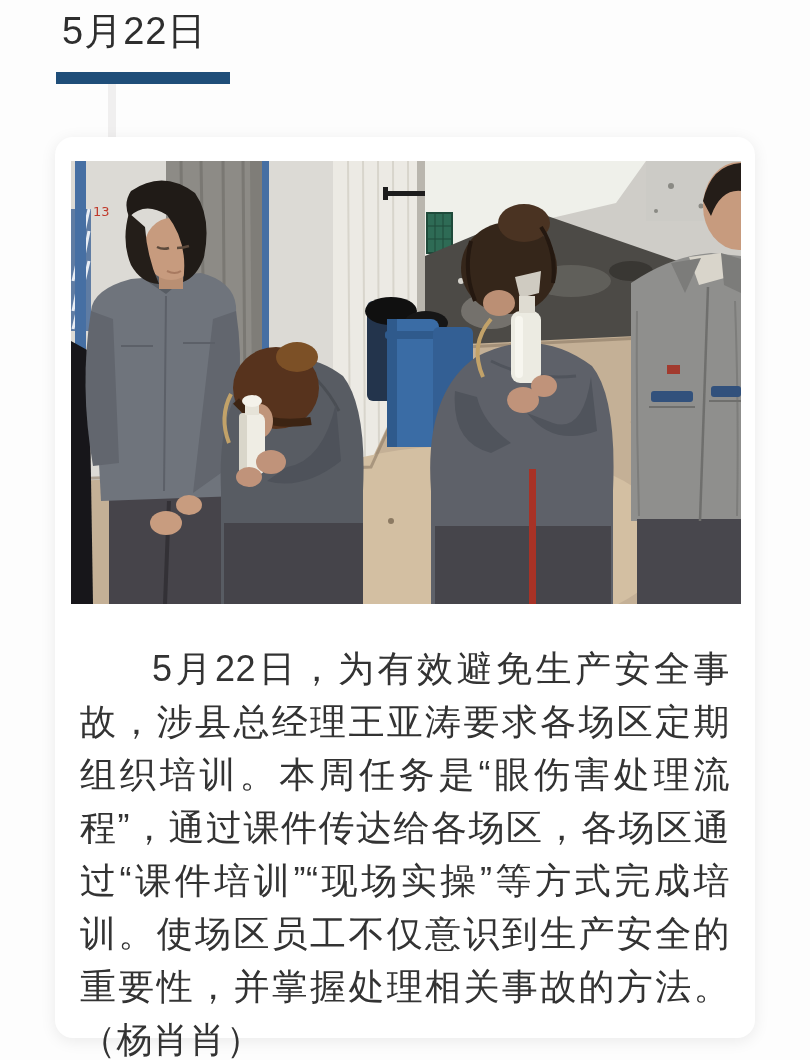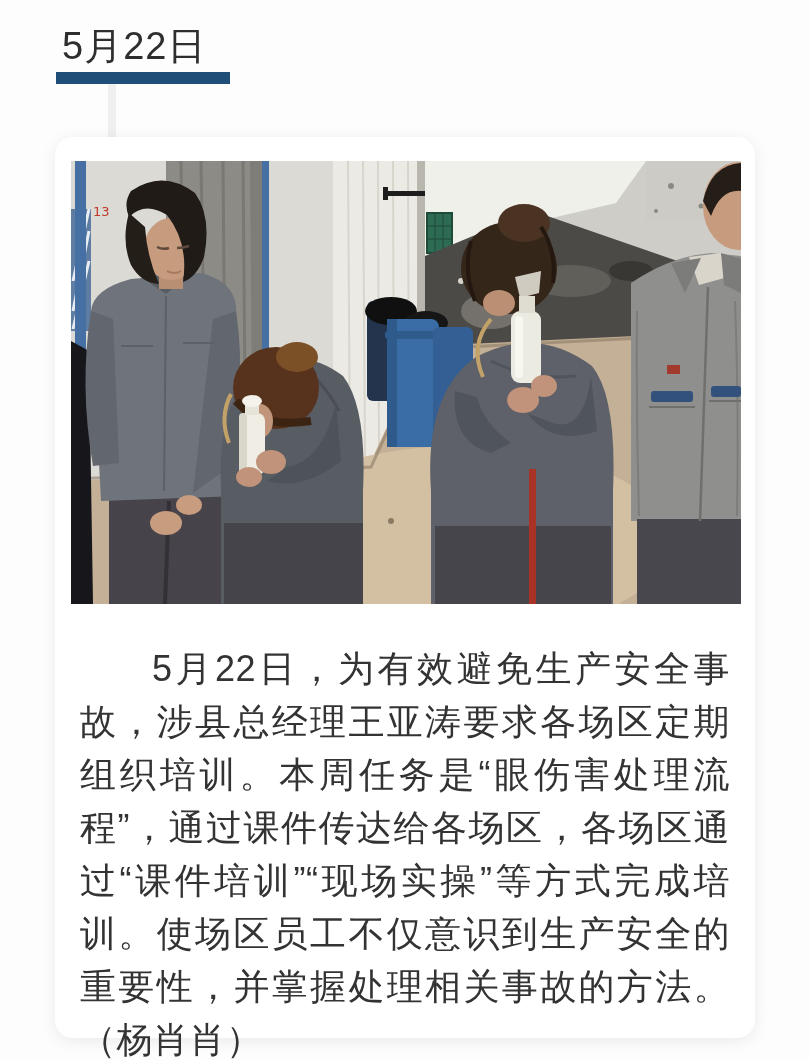--- a/index.html
+++ b/index.html
@@ -5,21 +5,21 @@
   html,body{margin:0;padding:0;}
   body{
     width:810px;height:1060px;
     background:#fdfdfd;
     font-family:"Liberation Sans","DejaVu Sans",sans-serif;
     position:relative;
     overflow:hidden;
   }
   .page{position:absolute;inset:0;}
   .date-header{
-    position:absolute;left:62px;top:23px;
+    position:absolute;left:62px;top:8px;
     font-size:38px;line-height:46px;font-weight:400;
     color:#2e2e2e;margin:0;letter-spacing:1px;
   }
   .accent-bar{
     position:absolute;left:56px;top:72px;
     width:174px;height:12px;background:#1f4e79;
   }
   .timeline-connector{
     position:absolute;left:108px;top:84px;
     width:8px;height:54px;background:#f0efef;

